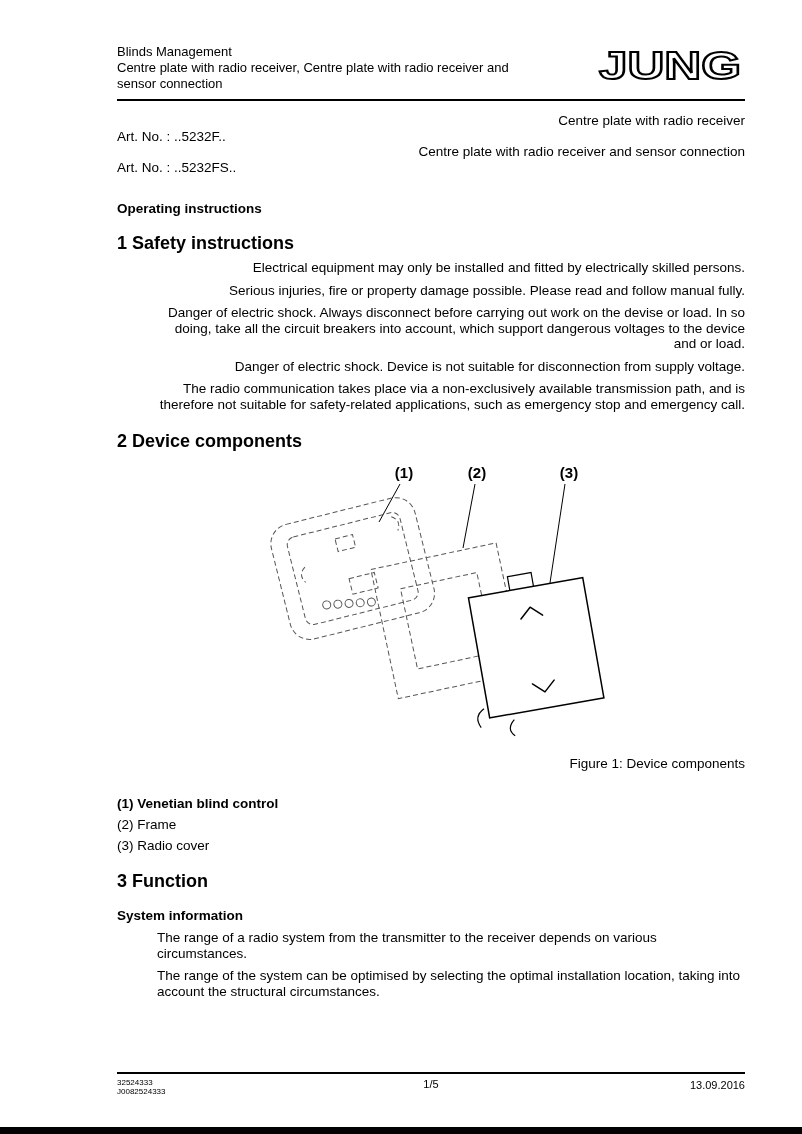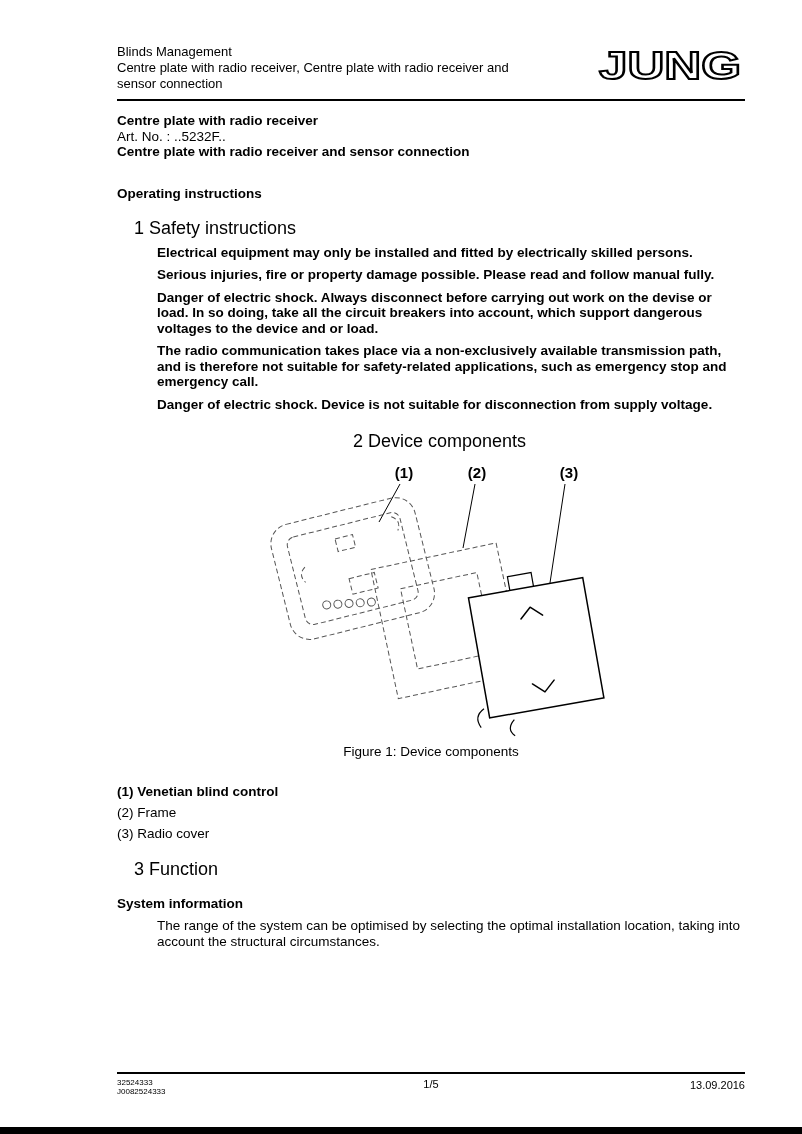--- a/index.html
+++ b/index.html
@@ -23,29 +23,29 @@
   .header {
     display: flex;
     justify-content: space-between;
     align-items: flex-start;
     padding-top: 44px;
   }
   .header-text { font-size: 13px; line-height: 16px; max-width: 470px; }
   .logo { margin-top: 2px; }
   .rule { height: 2px; background: #000; margin-top: 7px; }
   .product-block { margin-top: 12px; font-size: 13.5px; line-height: 15.5px; }
-  .b { font-weight: bold; }
+  .b { font-weight: normal; text-align: right; }
   .doc-type { margin-top: 26px; font-size: 13.5px; font-weight: bold; }
-  h1 { font-size: 18px; line-height: 22px; font-weight: normal; margin-top: 16px; margin-left: 17px; }
-  h1.sec2 { margin-top: 18px; text-align: center; }
+  h1 { font-size: 18px; line-height: 22px; font-weight: bold; margin-top: 16px; }
+  h1.sec2 { margin-top: 18px; }
   h1.sec3 { margin-top: 16px; }
   p.body { font-size: 13.5px; line-height: 15.5px; margin-top: 7px; padding-left: 40px; }
   p.body.first { margin-top: 6px; }
   .figure-wrap { width: 360px; margin: 8px auto 0 auto; }
-  .figure-caption { text-align: center; font-size: 13.5px; line-height: 16px; margin-top: 2px; }
+  .figure-caption { text-align: right; font-size: 13.5px; line-height: 16px; margin-top: 14px; }
   .legend { margin-top: 24px; }
   .legend-item { font-size: 13.5px; line-height: 16px; margin-top: 5px; }
   .legend-item:first-child { margin-top: 0; font-weight: bold; }
   .subheading { font-size: 13.5px; font-weight: bold; margin-top: 16px; }
   .footer {
     position: absolute;
     left: 117px;
     width: 628px;
     top: 1072px;
     border-top: 2px solid #000;
@@ -78,30 +78,31 @@
       <svg class="logo" width="150" height="40" viewBox="0 0 150 40">
         <text x="75" y="33" text-anchor="middle" font-family="Liberation Sans, sans-serif" font-size="38" font-weight="bold" fill="none" stroke="#000" stroke-width="2" textLength="142" lengthAdjust="spacingAndGlyphs">JUNG</text>
       </svg>
     </div>
     <div class="rule"></div>
 
     <div class="product-block">
       <div class="b">Centre plate with radio receiver</div>
       <div>Art. No. : ..5232F..</div>
       <div class="b">Centre plate with radio receiver and sensor connection</div>
+      <div>Art. No. : ..5232FS..</div>
     </div>
 
     <div class="doc-type">Operating instructions</div>
 
     <h1>1 Safety instructions</h1>
     <p class="body b first">Electrical equipment may only be installed and fitted by electrically skilled persons.</p>
     <p class="body b">Serious injuries, fire or property damage possible. Please read and follow manual fully.</p>
     <p class="body b">Danger of electric shock. Always disconnect before carrying out work on the devise or load. In so doing, take all the circuit breakers into account, which support dangerous voltages to the device and or load.</p>
+    <p class="body b">Danger of electric shock. Device is not suitable for disconnection from supply voltage.</p>
     <p class="body b">The radio communication takes place via a non-exclusively available transmission path, and is therefore not suitable for safety-related applications, such as emergency stop and emergency call.</p>
-    <p class="body b">Danger of electric shock. Device is not suitable for disconnection from supply voltage.</p>
 
     <h1 class="sec2">2 Device components</h1>
 
     <div class="figure-wrap">
       <svg width="360" height="278" viewBox="0 0 360 278">
 
         <text class="fig-label" x="153" y="18" text-anchor="middle">(1)</text>
         <text class="fig-label" x="226" y="18" text-anchor="middle">(2)</text>
         <text class="fig-label" x="318" y="18" text-anchor="middle">(3)</text>
 
@@ -143,20 +144,21 @@
     <div class="figure-caption">Figure 1: Device components</div>
 
     <div class="legend">
       <div class="legend-item">(1) Venetian blind control</div>
       <div class="legend-item">(2) Frame</div>
       <div class="legend-item">(3) Radio cover</div>
     </div>
 
     <h1 class="sec3">3 Function</h1>
     <div class="subheading">System information</div>
+    <p class="body">The range of a radio system from the transmitter to the receiver depends on various circumstances.</p>
     <p class="body">The range of the system can be optimised by selecting the optimal installation location, taking into account the structural circumstances.</p>
 
   </div>
 
   <div class="footer">
     <div class="footer-left">
       <div>32524333</div>
       <div>J0082524333</div>
     </div>
     <div class="footer-center">1/5</div>

